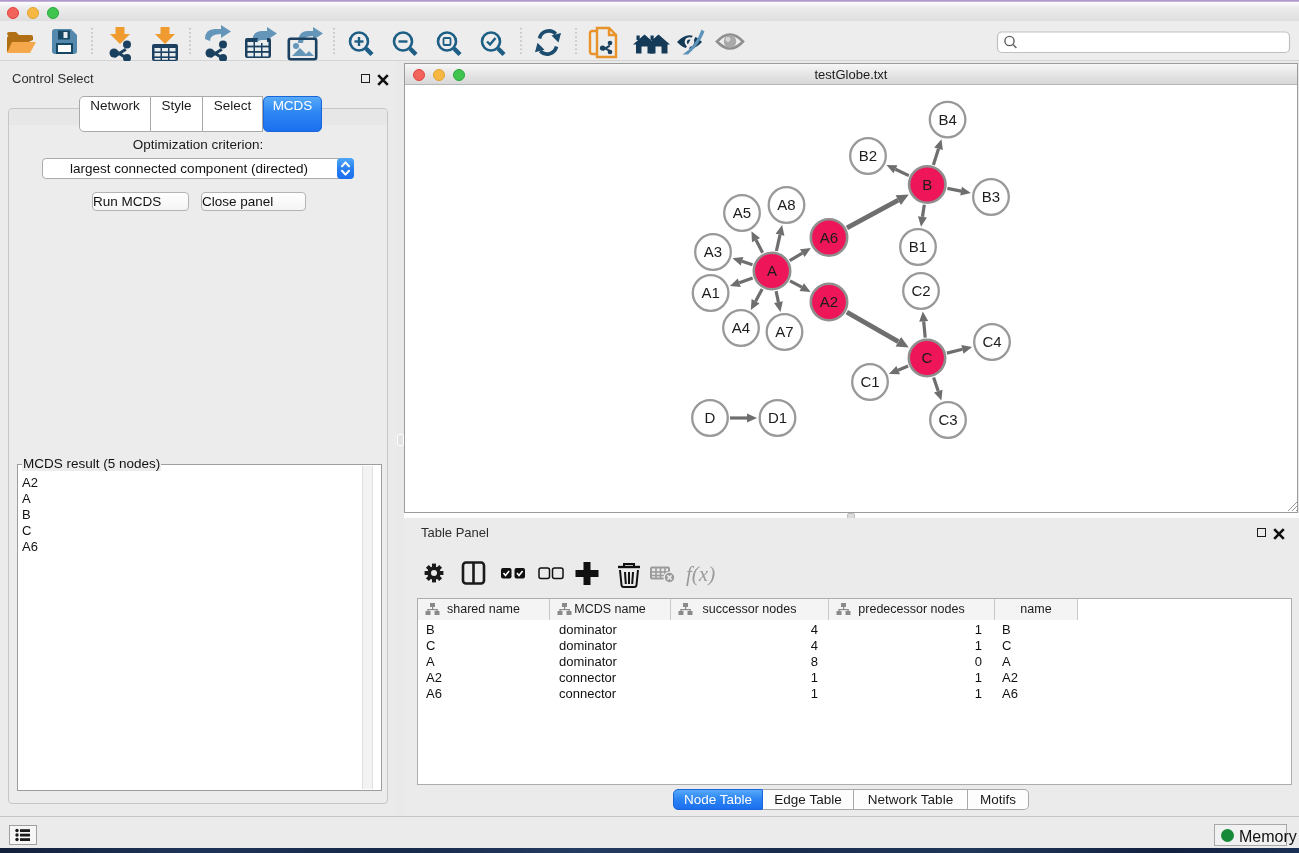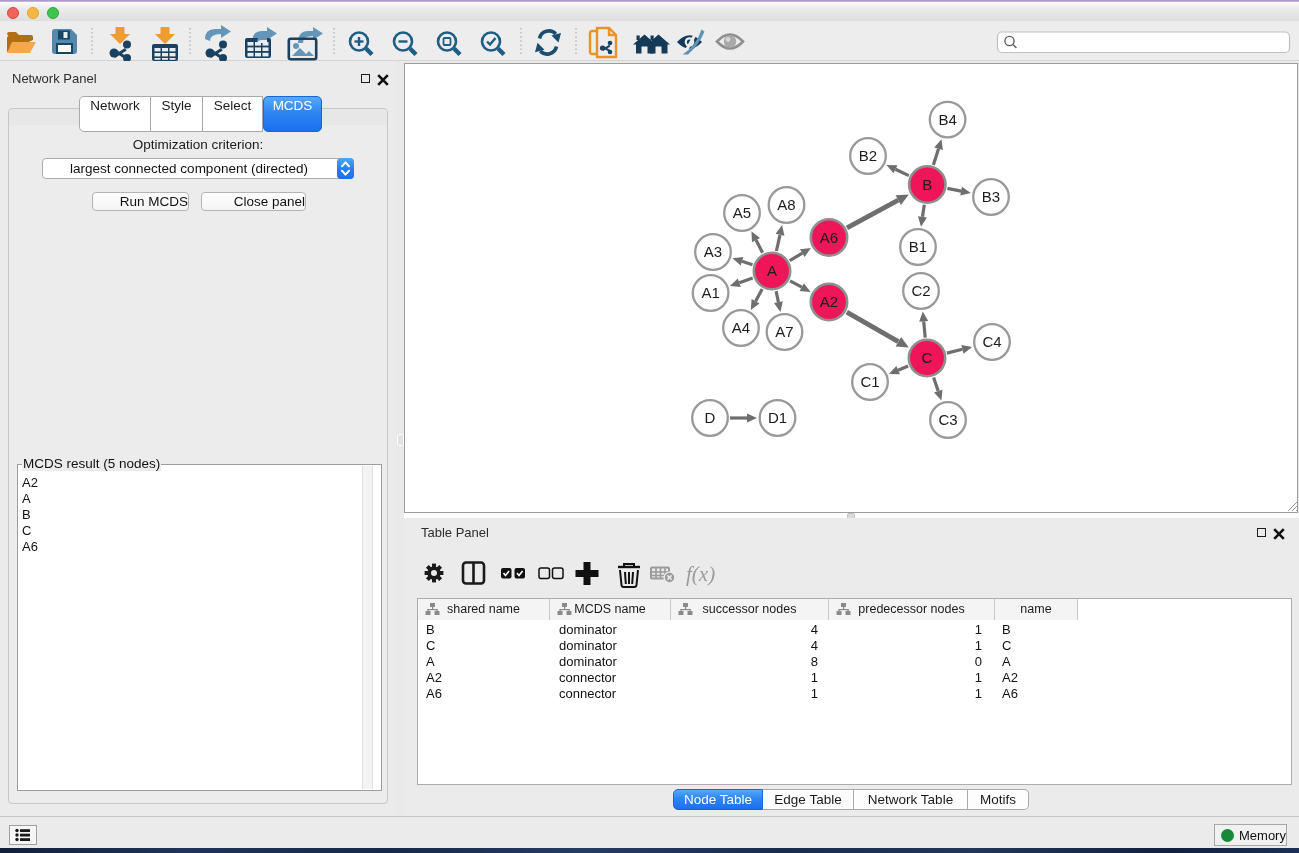--- a/index.html
+++ b/index.html
@@ -32,21 +32,21 @@
     background:#e7e7e7; border-radius:4px 4px 0 0; }
   .tabrow { position:absolute; top:35px; left:0; width:100%; height:20px; text-align:center; }
   .tab { position:absolute; top:0; height:36px; background:#fff; border:1px solid #a9a9a9;
     font-size:13.5px; color:#1a1a1a; text-align:center; line-height:18px; }
   .tab.sel { background:linear-gradient(#55aaf9,#2e86f2 45%,#1b6ff0); color:#fff;
     border:1px solid #1a66d9; border-radius:5px; }
 
   
   .mbtn { position:absolute; background:linear-gradient(#ffffff,#f4f4f4);
     border:1px solid #b4b4b4; border-radius:4px; font-size:13.5px; color:#111;
-    text-align:right; }
+    text-align:left; }
 
   
   .grp { position:absolute; left:17px; top:403px; width:365px; height:327px;
     border:1px solid #9d9d9d; background:#fff; }
   .grplabel { position:absolute; left:4px; top:-9px; background:#ececec;
     font-size:13.5px; color:#111; padding:0 1px; white-space:nowrap; }
   .grp .sb { position:absolute; right:8px; top:1px; bottom:1px; width:11px;
     background:#f3f3f3; border-left:1px solid #e0e0e0; border-right:1px solid #e0e0e0; }
   .grp .li { position:absolute; left:4px; font-size:13px; color:#111; }
 
@@ -237,21 +237,21 @@
 </g>
 
 <g>
  <rect x="997.5" y="11" width="292" height="20.5" rx="4.5" fill="#fff" stroke="#c0c0c0" stroke-width="1.2"></rect>
  <circle cx="1009.5" cy="20" r="4.6" fill="none" stroke="#5d5d5d" stroke-width="1.4"></circle>
  <line x1="1013" y1="23.6" x2="1016.4" y2="27" stroke="#5d5d5d" stroke-width="1.4"></line>
 </g>
 </svg></div>
 
   <div class="abs" id="cpanel">
-    <div class="hdr">Network Panel</div>
+    <div class="hdr">Control Select</div>
     <div class="flbtn" style="left:361px;top:13px;"></div>
     <div class="xbtn" style="left:377px;top:13px;"><svg width="12" height="12" viewBox="0 0 12 12">
         <path d="M1.2 1.2 L10.8 10.8 M10.8 1.2 L1.2 10.8" stroke="#111" stroke-width="2.6"></path>
       </svg></div>
     <div class="tabpane">
       <div class="topband"></div>
     </div>
     <div class="tabrow">
       <div class="tab" style="left:79px;width:72px;border-radius:5px 0 0 5px;">Network</div>
       <div class="tab" style="left:151px;width:52px;border-left:none;">Style</div>
@@ -277,20 +277,26 @@
       <div class="sb"></div>
       <div class="li" style="top:10px;">A2</div>
       <div class="li" style="top:26px;">A</div>
       <div class="li" style="top:42px;">B</div>
       <div class="li" style="top:58px;">C</div>
       <div class="li" style="top:74px;">A6</div>
     </div>
   </div>
 
   <div class="abs" id="netwin">
+    <div class="tbar">
+      <div class="tl" style="left:8px;top:4.5px;background:#f3625b;border:0.5px solid #e0443e;"></div>
+      <div class="tl" style="left:28px;top:4.5px;background:#f7b843;border:0.5px solid #dfa131;"></div>
+      <div class="tl" style="left:48px;top:4.5px;background:#3ec44f;border:0.5px solid #2aa83b;"></div>
+      <div class="ttl">testGlobe.txt</div>
+    </div>
     <svg style="position:absolute;left:0;top:21px;" width="892" height="424" viewBox="0 0 892 424">
 <g stroke="#6e6e6e">
 <line x1="357.6" y1="167.8" x2="351.0" y2="155.1" stroke-width="3.2"></line>
 <line x1="371.4" y1="166.0" x2="375.0" y2="149.8" stroke-width="3.2"></line>
 <line x1="347.5" y1="179.7" x2="337.0" y2="176.3" stroke-width="3.2"></line>
 <line x1="347.7" y1="192.9" x2="334.3" y2="197.7" stroke-width="3.2"></line>
 <line x1="357.2" y1="204.0" x2="350.6" y2="216.2" stroke-width="3.2"></line>
 <line x1="371.1" y1="206.1" x2="373.4" y2="217.1" stroke-width="3.2"></line>
 <line x1="384.7" y1="175.6" x2="397.3" y2="168.2" stroke-width="3.2"></line>
 <line x1="385.0" y1="195.8" x2="396.8" y2="202.2" stroke-width="3.2"></line>
@@ -551,16 +557,16 @@
 <circle cx="7" cy="4.5" r="1.7"></circle>
           <rect x="10" y="3.2" width="10" height="2.8"></rect>
 <circle cx="7" cy="9" r="1.7"></circle>
           <rect x="10" y="7.7" width="10" height="2.8"></rect>
 <circle cx="7" cy="13.5" r="1.7"></circle>
           <rect x="10" y="12.2" width="10" height="2.8"></rect>
 </g>
       </svg></div>
 <div style="position:absolute;left:1214px;top:7px;width:73px;height:22px;background:#f1f1f1;border:1px solid #a8a8a8;">
 <span style="position:absolute;left:6px;top:4px;width:13px;height:13px;border-radius:50%;background:#168a38;"></span>
-<span style="position:absolute;left:24px;top:3px;font-size:13px;color:#111;">Memory</span>
+<span style="position:absolute;left:24px;top:3px;font-size:16px;color:#111;">Memory</span>
 </div>
   </div>
   <div class="abs" id="bottomstrip"></div>
 
 </body></html>

